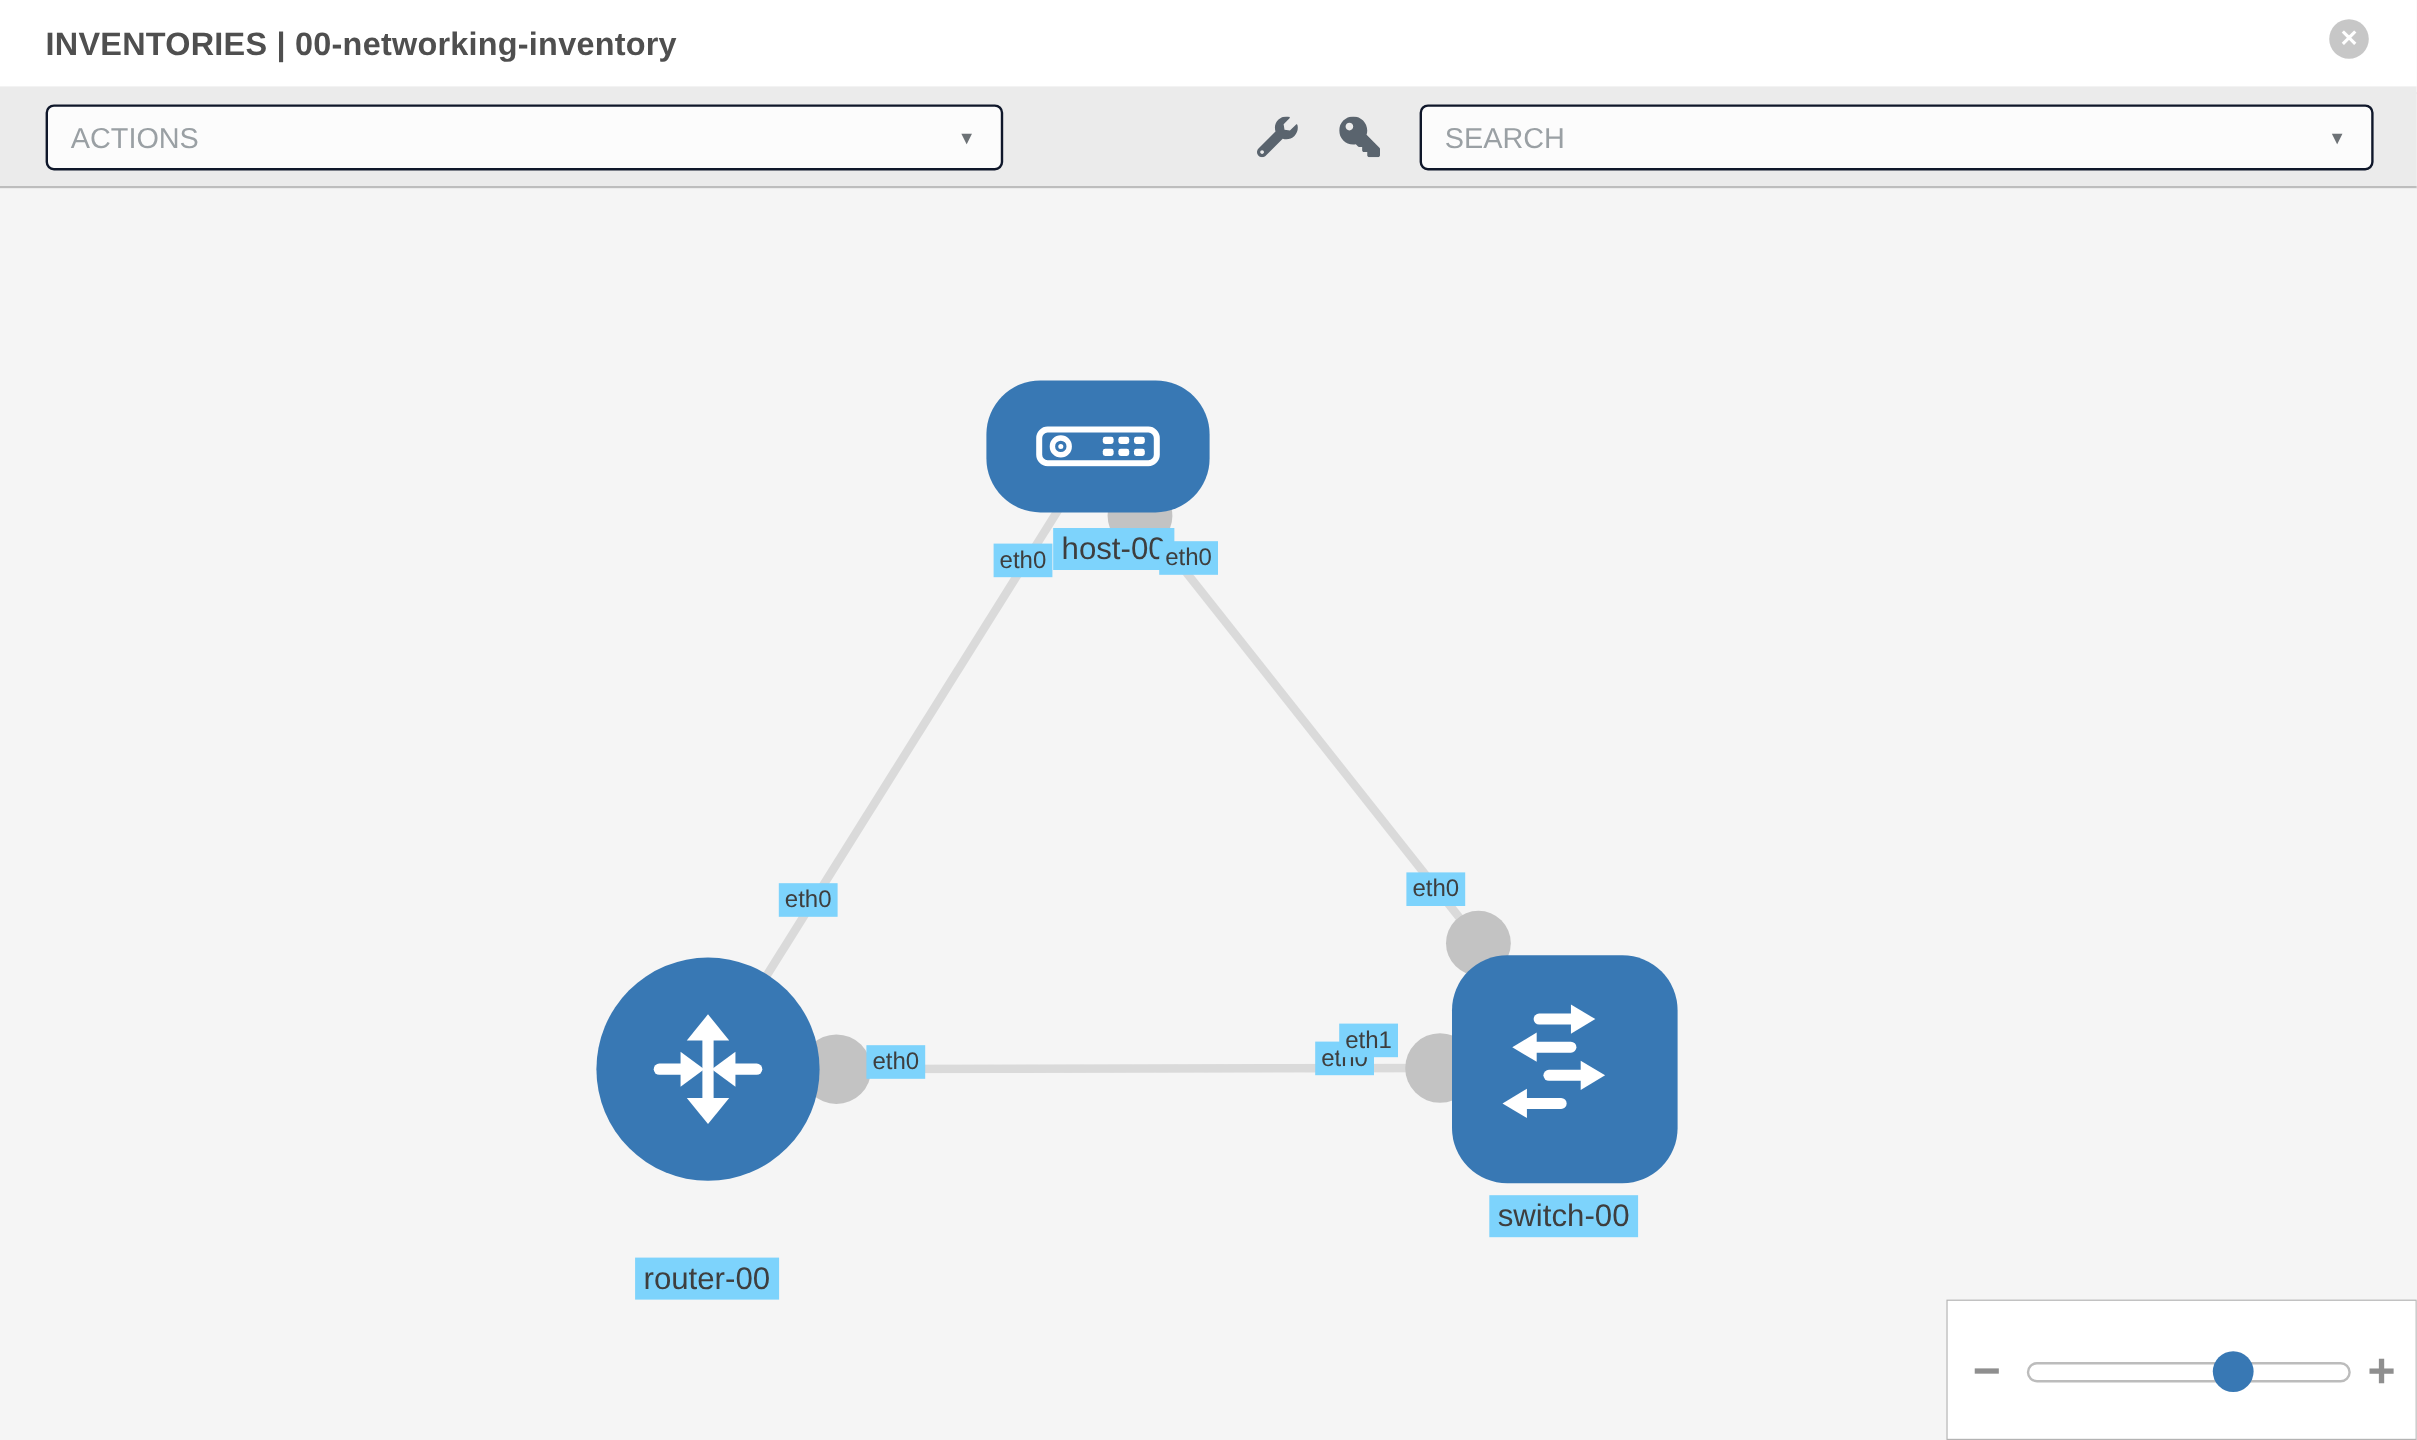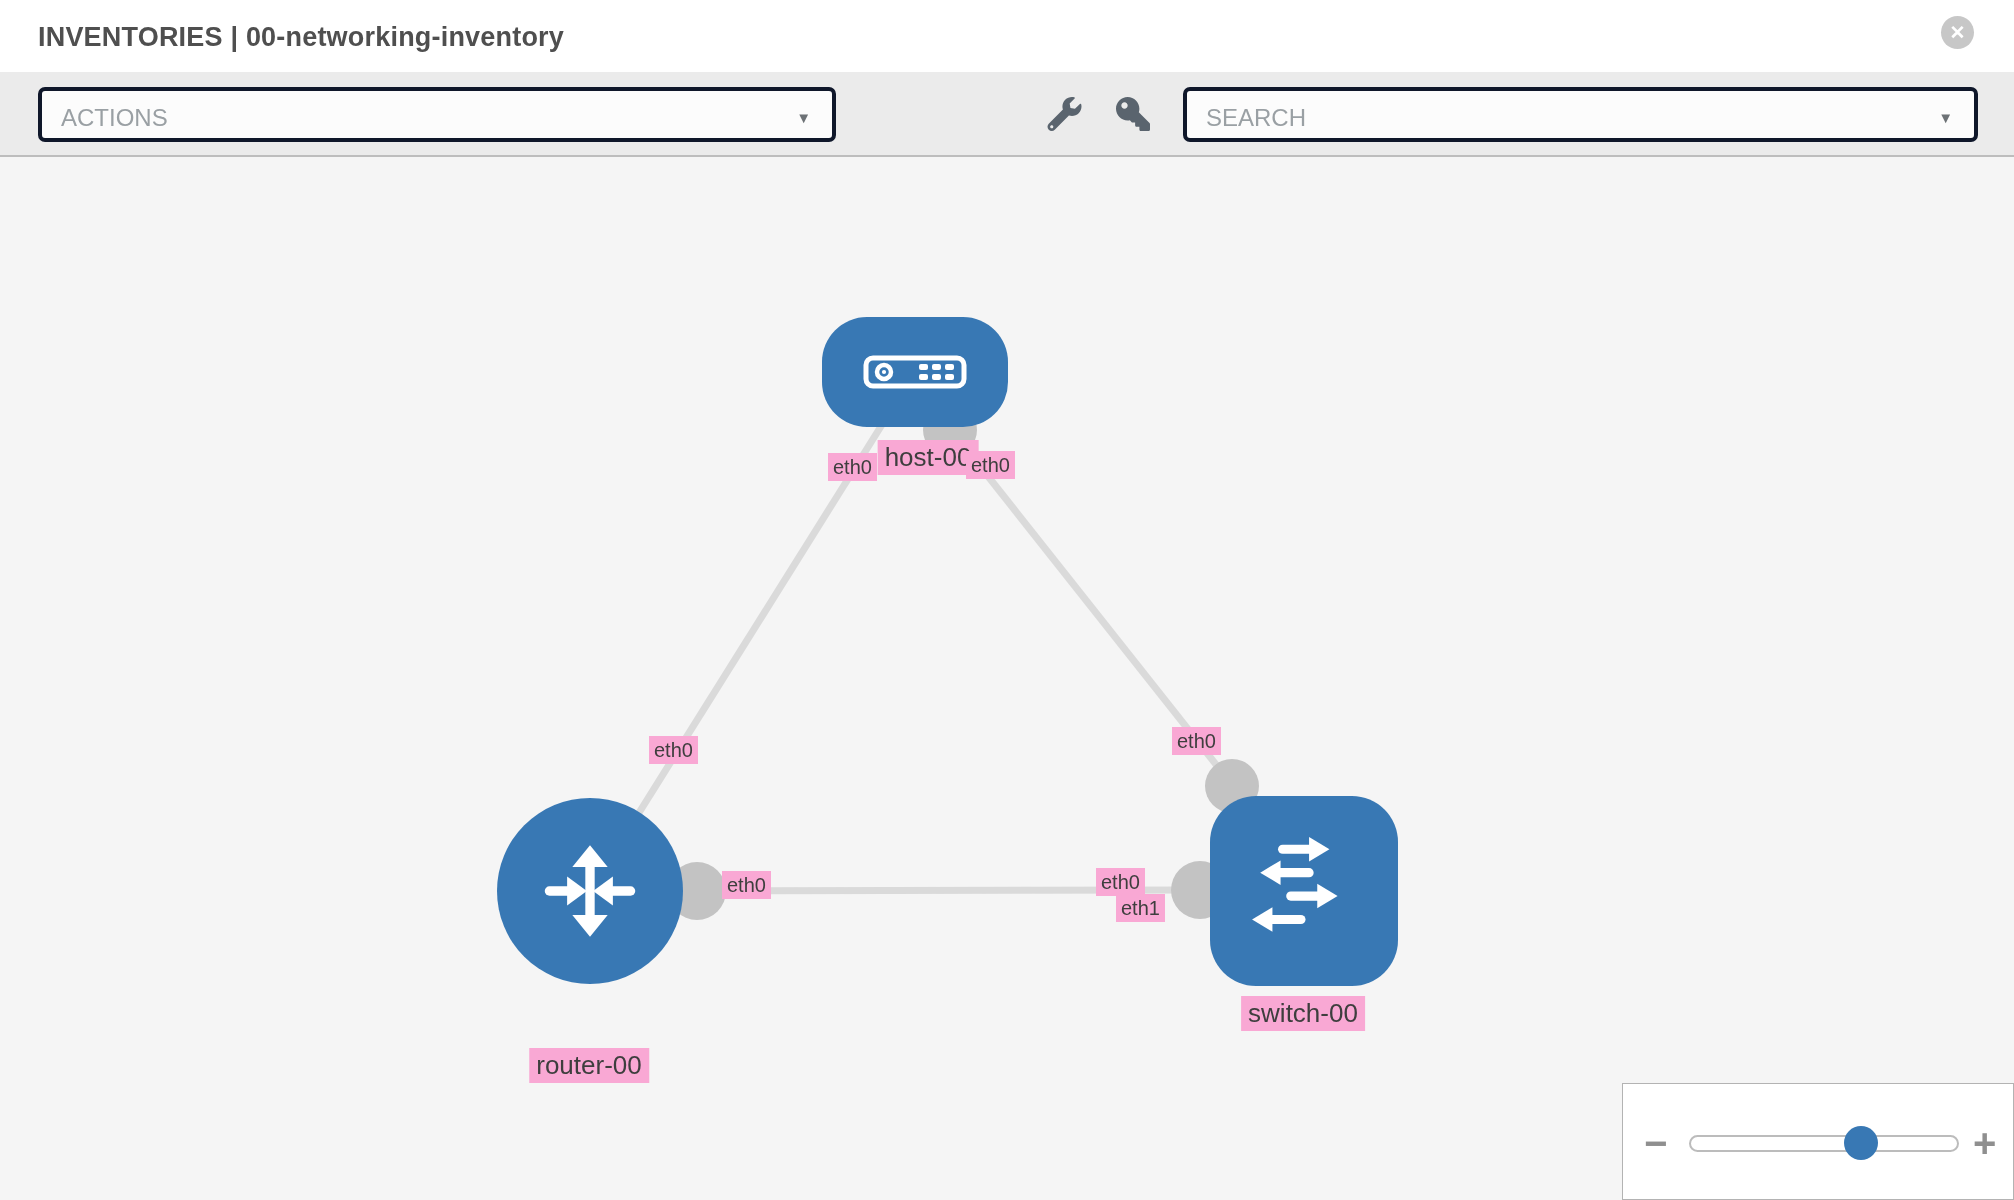--- a/index.html
+++ b/index.html
@@ -22,21 +22,21 @@
   }
   .close-btn span { color: #ffffff; font-size: 19px; font-weight: 700; line-height: 1; }
 
   
   .toolbar {
     position: absolute; left: 0; top: 72px; width: 2014px; height: 85px;
     background: #ebebeb; border-bottom: 2px solid #bdbdbd;
   }
   .select {
     position: absolute; top: 15px; height: 55px;
-    background: #fcfcfc; border: 4px solid #0f172a; border-radius: 7px;
+    background: #fcfcfc; border: 2px solid #0f172a; border-radius: 7px;
   }
   .select .select-label {
     position: absolute; left: 19px; top: 0; line-height: 54px;
     font-size: 24px; color: #9aa0a4;
   }
   .select .caret {
     position: absolute; right: 21px; top: 0; line-height: 54px;
     font-size: 15px; color: #6d7276;
   }
   .select-actions { left: 38px; width: 798px; }
@@ -57,21 +57,21 @@
   }
   .node {
     position: absolute; background: #3878b4; z-index: 3; cursor: pointer;
     display: flex; align-items: center; justify-content: center;
   }
   .node-host   { left: 822px; top: 160px; width: 186px; height: 110px; border-radius: 45px; }
   .node-router { left: 497px; top: 641px; width: 186px; height: 186px; border-radius: 50%; }
   .node-switch { left: 1210px; top: 639px; width: 188px; height: 190px; border-radius: 46px; }
 
   .chip {
-    position: absolute; background: #f9a8d4; color: #3e3e3e; z-index: 4;
+    position: absolute; background: #7dd3fc; color: #3e3e3e; z-index: 4;
     white-space: nowrap; line-height: 1.2;
   }
   .chip-name { font-size: 26px; padding: 2px 7px; transform: translateX(-50%); }
   .chip-if   { font-size: 20px; padding: 2px 5px; }
   .chip-front { z-index: 5; }
 
   
   .zoom-panel {
     position: absolute; left: 1622px; top: 1083px; width: 392px; height: 117px;
     background: #ffffff; border: 1px solid #b3b3b3; z-index: 10;
@@ -184,21 +184,21 @@
   <div class="chip chip-name" style="left:916px; top:283px;margin-left:12px;">host-00</div>
   <div class="chip chip-name" style="left:589px; top:891px;">router-00</div>
   <div class="chip chip-name" style="left:1303px; top:839px;">switch-00</div>
 
   <div class="chip chip-if" style="left:828px; top:296px;">eth0</div>
   <div class="chip chip-if" style="left:966px; top:294px;">eth0</div>
   <div class="chip chip-if" style="left:649px; top:579px;">eth0</div>
   <div class="chip chip-if" style="left:722px; top:714px;">eth0</div>
   <div class="chip chip-if" style="left:1172px; top:570px;">eth0</div>
   <div class="chip chip-if" style="left:1096px; top:711px;">eth0</div>
-  <div class="chip chip-if chip-front" style="left:1116px; top:737px;text-align:center;">eth1</div>
+  <div class="chip chip-if chip-front" style="left:1116px; top:696px;text-align:center;">eth1</div>
 </div>
 
 <div class="zoom-panel">
   <span class="zoom-minus">−</span>
   <div class="zoom-track"></div>
   <div class="zoom-thumb"></div>
   <span class="zoom-plus">+</span>
 </div>
 
 </body></html>

